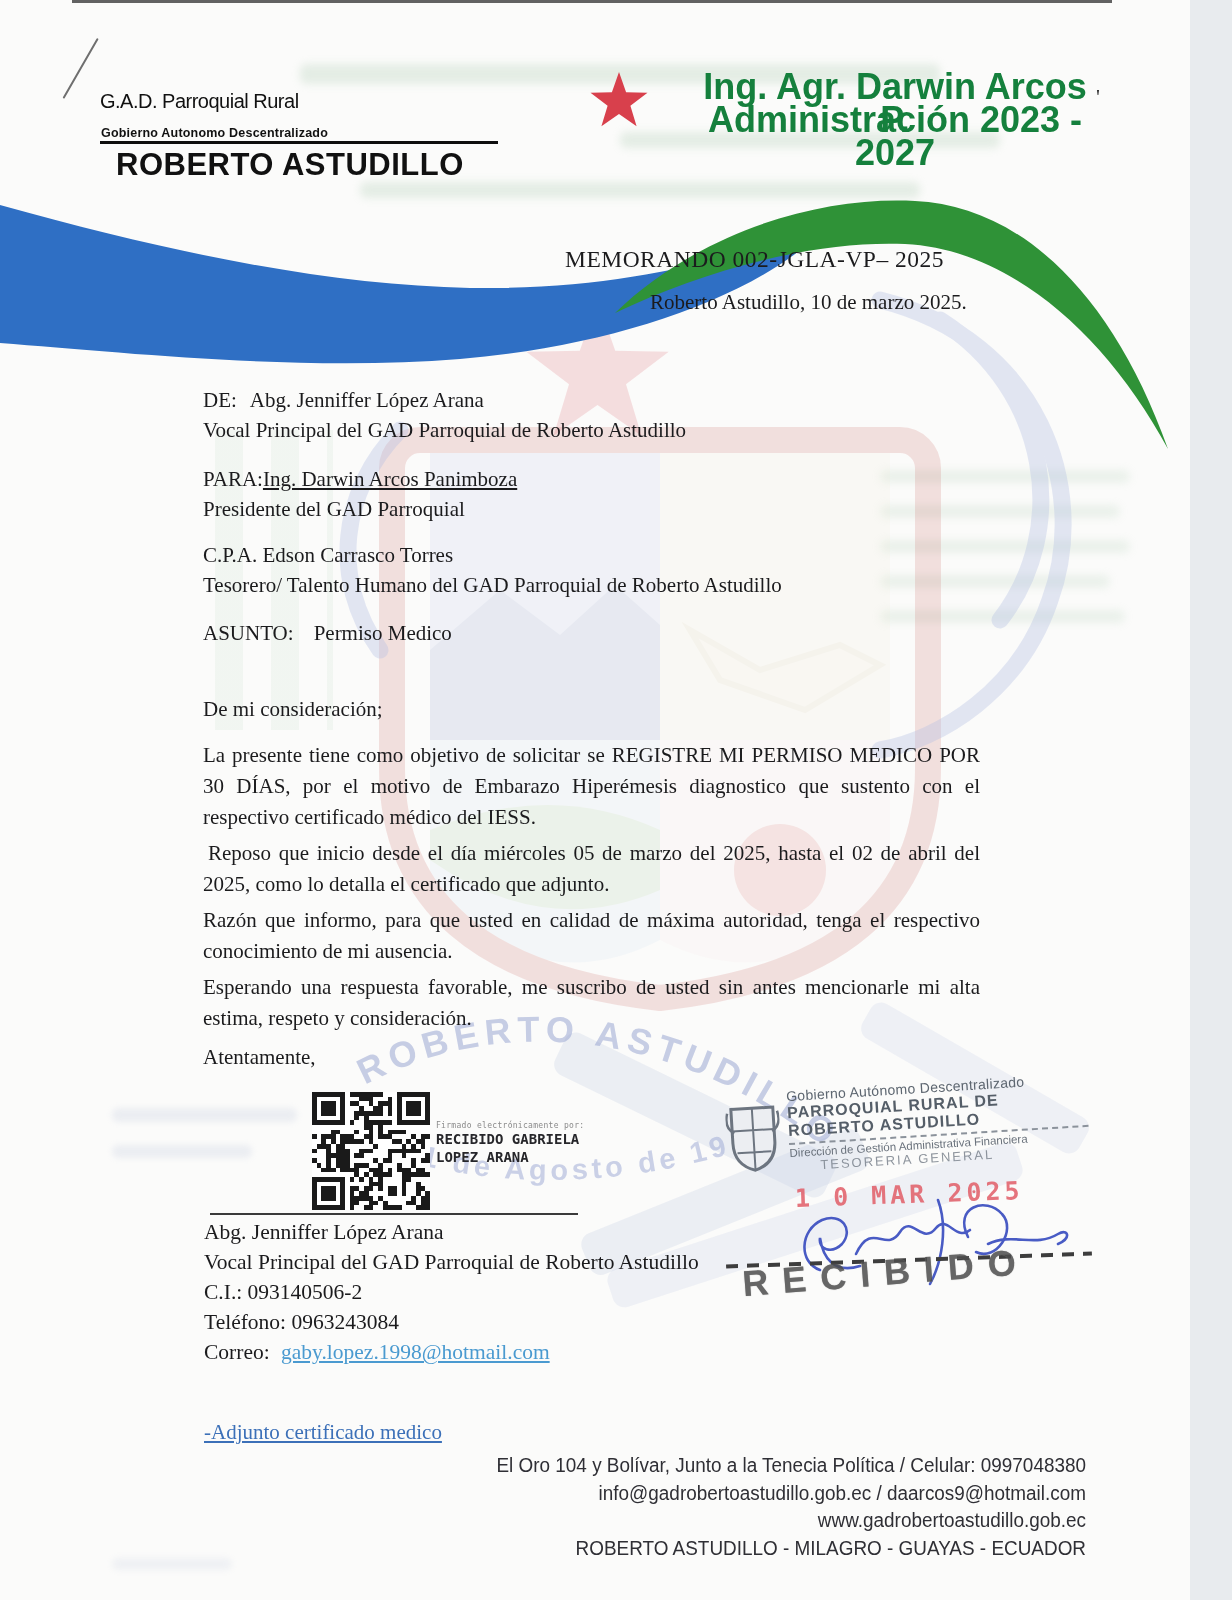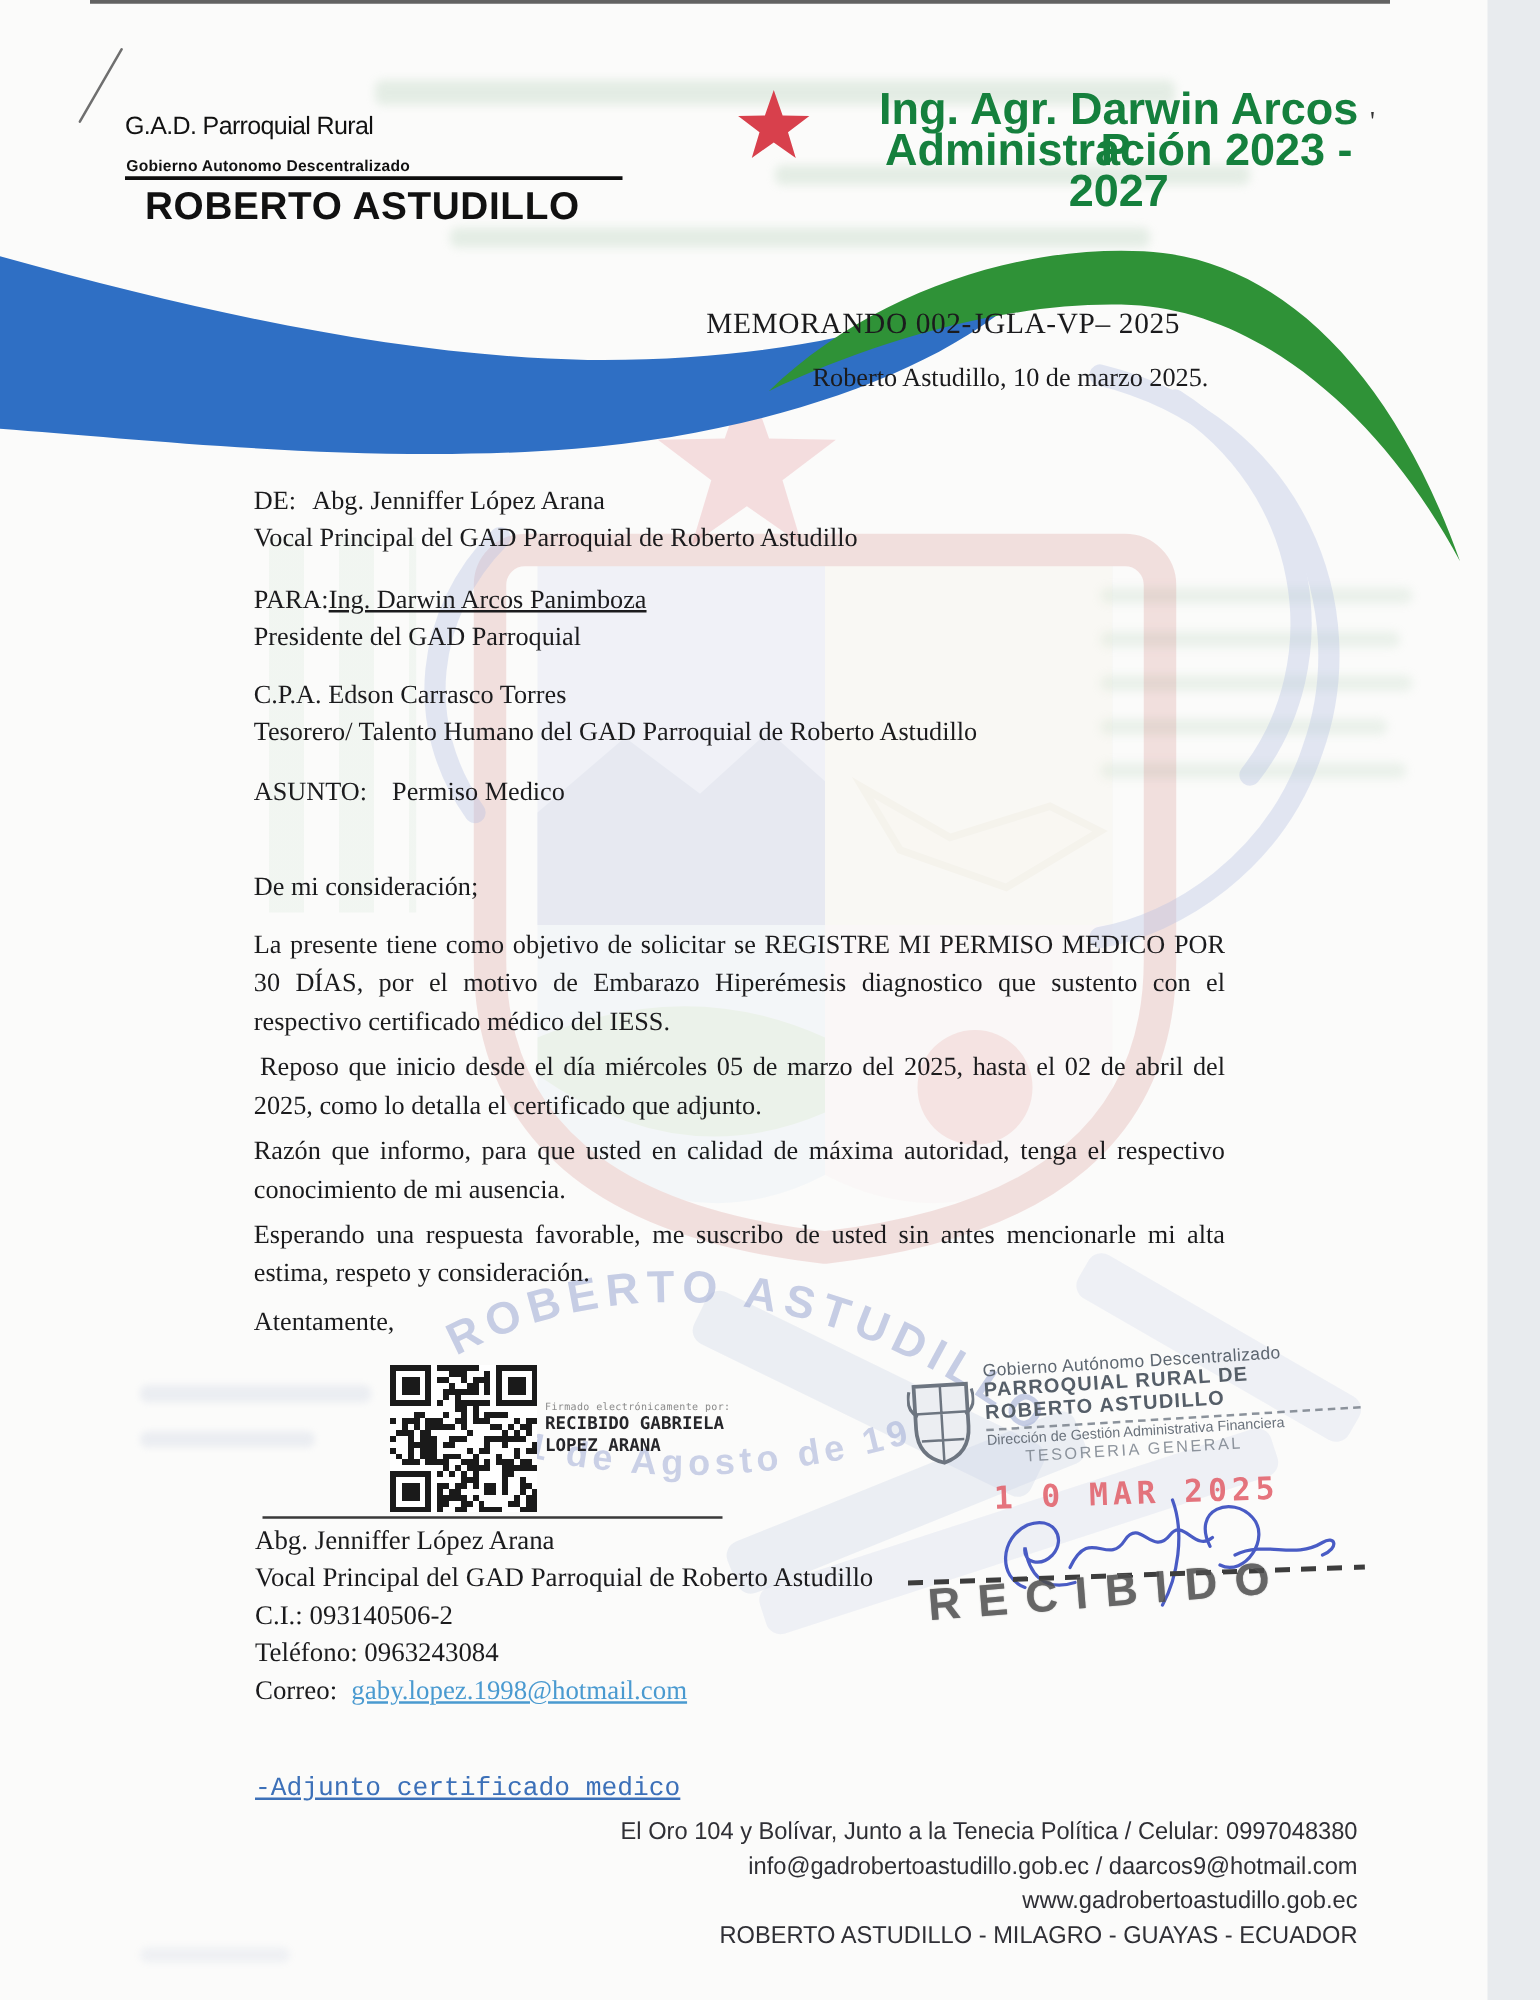--- a/index.html
+++ b/index.html
@@ -26,21 +26,21 @@
   .org-sub{left:101px;top:126px;font-size:12.5px;font-weight:bold;color:#111;letter-spacing:.2px;}
   .org-underline{left:100px;top:141px;width:398px;height:3px;background:#0e0e0e;}
   .org-name{left:116px;top:147px;font-size:31px;font-weight:bold;letter-spacing:.5px;color:#111;}
   .hdr-right{left:690px;top:70px;width:410px;text-align:center;font-size:36px;
              font-weight:bold;line-height:33px;color:#15803d;}
 
   
   .doc{left:203px;width:777px;font-size:21px;line-height:30px;}
   .just{text-align:justify;}
   .blue-link{color:#4a9ad0;text-decoration:underline;}
-  .attach{color:#3c70b8;text-decoration:underline;font-family:Liberation Mono, monospace;}
+  .attach{color:#3c70b8;text-decoration:underline;}
 
   
   .ghost{background:#a9c9ae;border-radius:6px;filter:blur(4px);opacity:.28;}
   .ghost2{background:#9aa8c8;border-radius:6px;filter:blur(3px);opacity:.16;}
   .ribbon{background:#ccd4e8;border-radius:12px;opacity:.33;}
   .stripe-band{left:215px;top:430px;width:118px;height:300px;opacity:.55;
     background:repeating-linear-gradient(90deg, rgba(140,190,150,.16) 0 28px, rgba(255,255,255,0) 28px 56px);}
 
   
   .esig-small{left:436px;top:1121px;font-size:8px;color:#8a8a8a;letter-spacing:.3px;}

